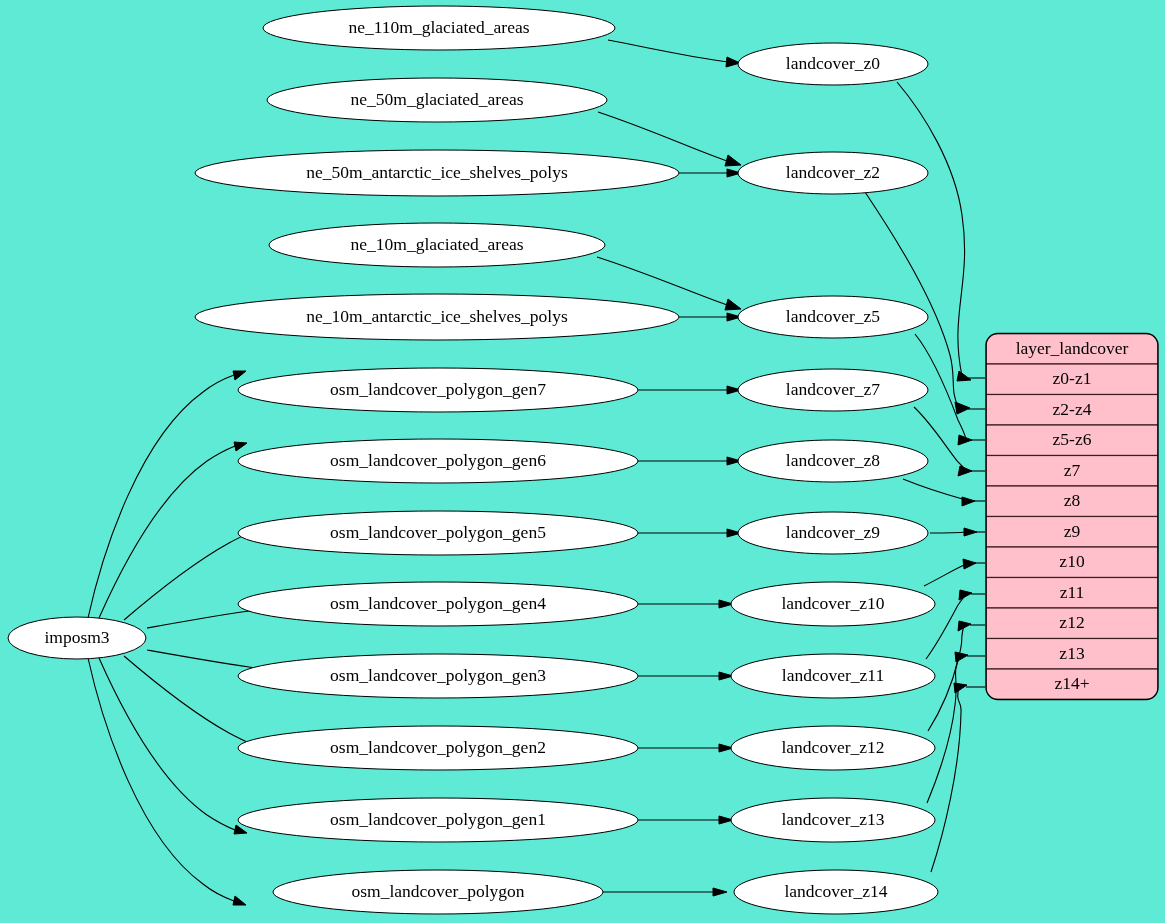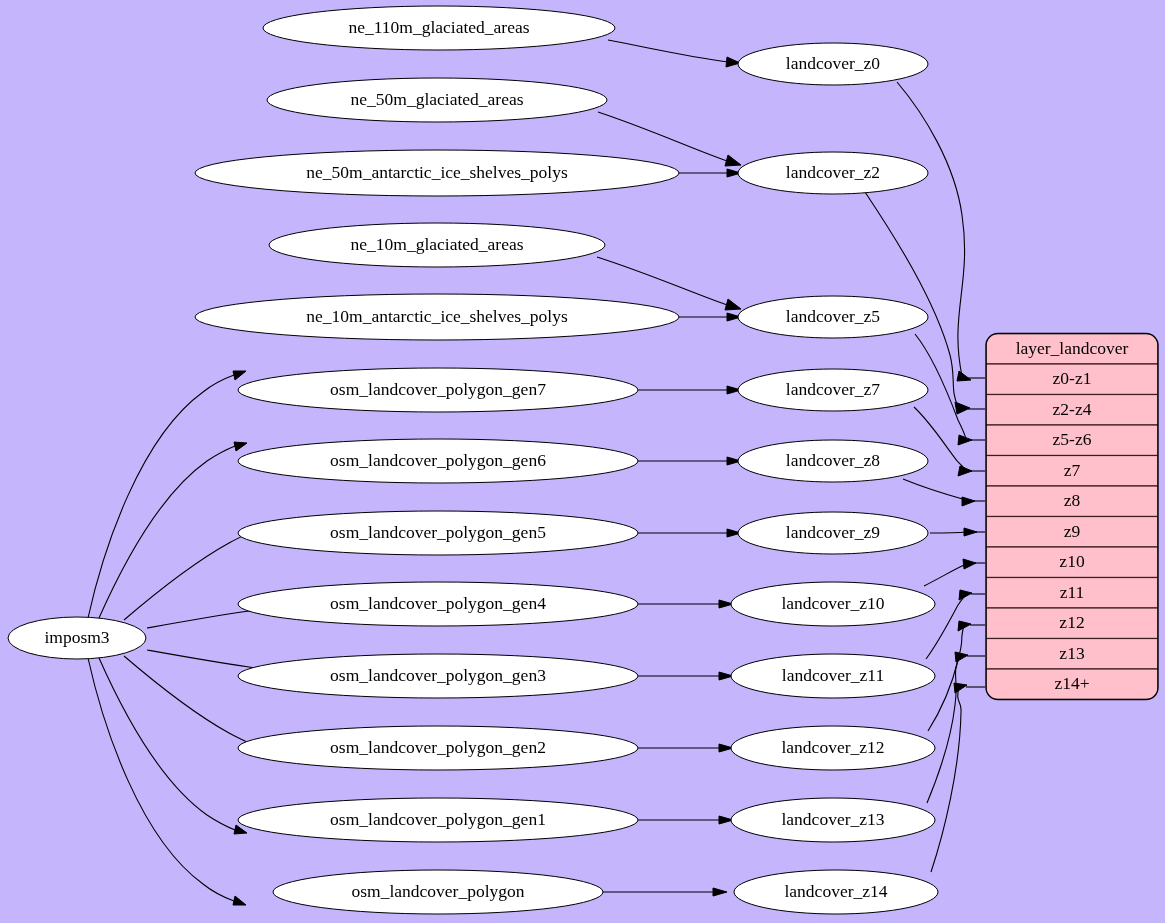--- a/index.html
+++ b/index.html
@@ -8,21 +8,21 @@
     background: #ffffff;
     width: 1165px;
     height: 923px;
     overflow: hidden;
     font-family: "Liberation Serif", "DejaVu Serif", serif;
   }
   #graph-root {
     position: relative;
     width: 1165px;
     height: 923px;
-    background: #c4b5fd;
+    background: #5eead4;
   }
   svg#graph-canvas {
     display: block;
     width: 1165px;
     height: 923px;
   }
   .node-ellipse {
     fill: #ffffff;
     stroke: #000000;
     stroke-width: 1;

